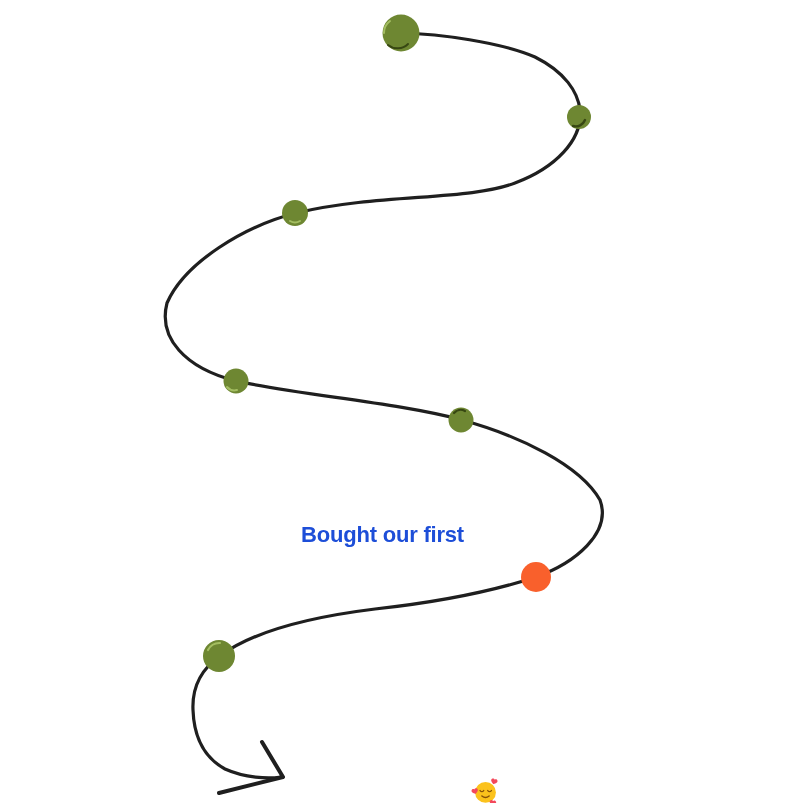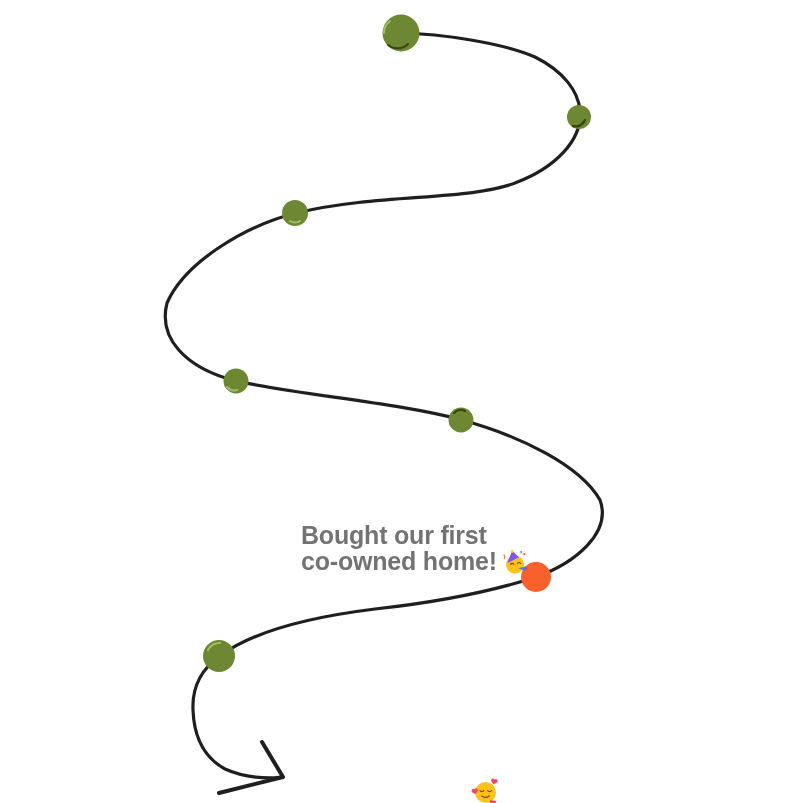--- a/index.html
+++ b/index.html
@@ -15,25 +15,25 @@
     position: absolute;
     left: 0; top: 0;
     width: 785px; height: 803px;
     display: block;
   }
   .annotation {
     position: absolute;
     left: 301px;
     top: 522px;
     font-family: "Liberation Sans", sans-serif;
-    font-size: 25px;
+    font-size: 22px;
     font-weight: 700;
     letter-spacing: -0.2px;
     line-height: 26px;
-    color: #737373;
+    color: #1d4ed8;
     white-space: nowrap;
   }
   .annotation .line { display: block; }
   .inline-emoji {
     display: inline-block;
     width: 26px; height: 26px;
     vertical-align: -6px;
     margin-left: 5px;
   }
   .footer-emoji {
@@ -85,34 +85,20 @@
     <path d="M 454 413 A 9 9 0 0 1 465 411" fill="none" stroke-width="2.2" stroke-linecap="round" stroke="#374712"></path>
 
     <circle cx="536" cy="577" r="15" fill="#F9602C"></circle>
 
     <circle cx="219" cy="656" r="16" fill="#6E8732"></circle>
     <path d="M 208 650 A 13 13 0 0 1 220 643" fill="none" stroke-width="2.2" stroke-linecap="round" stroke="#A4BE62"></path>
   </svg>
 
   <div class="annotation">
     <span class="line">Bought our first</span>
-    <span class="line">
-      <span>co-owned home!</span><svg class="inline-emoji" viewBox="0 0 32 32" xmlns="http://www.w3.org/2000/svg" aria-label="🥳">
-        <circle cx="16" cy="18" r="11" fill="#FBC21C"></circle>
-        <path d="M 12.5 1 L 6.5 16 L 21 9 Z" fill="#7E57E8"></path>
-        <circle cx="12.5" cy="1.8" r="1.8" fill="#F6D34D"></circle>
-        <path d="M 10.5 17.5 q 2 -2.2 4 0" fill="none" stroke="#7A4F10" stroke-width="1.5" stroke-linecap="round"></path>
-        <path d="M 19 16.5 q 2 -2.2 4 0" fill="none" stroke="#7A4F10" stroke-width="1.5" stroke-linecap="round"></path>
-        <path d="M 20 22.5 L 30 20 L 29.5 26 Z" fill="#5A77E8"></path>
-        <circle cx="30" cy="22.8" r="1.6" fill="#E8452F"></circle>
-        <circle cx="27.5" cy="5" r="1.3" fill="#E8452F"></circle>
-        <circle cx="23.5" cy="2.5" r="1.2" fill="#5A77E8"></circle>
-        <path d="M 2.5 6 q 2 2 0.5 4.5" fill="none" stroke="#E8452F" stroke-width="1.2" stroke-linecap="round"></path>
-      </svg>
-    </span>
   </div>
 
   <svg class="footer-emoji" viewBox="0 0 32 32" xmlns="http://www.w3.org/2000/svg" aria-label="🥰">
     <circle cx="16" cy="17" r="11.5" fill="#FBC21C"></circle>
     <path d="M 10 15 q 2 2.4 4 0" fill="none" stroke="#875208" stroke-width="1.5" stroke-linecap="round"></path>
     <path d="M 18.5 15 q 2 2.4 4 0" fill="none" stroke="#875208" stroke-width="1.5" stroke-linecap="round"></path>
     <path d="M 12 21 q 4 3.5 8 0" fill="none" stroke="#875208" stroke-width="1.6" stroke-linecap="round"></path>
     <path d="M0 2.2 C0 .9 1 0 2.1 0 C2.8 0 3.3 .4 3.6 .9 C3.9 .4 4.4 0 5.1 0 C6.2 0 7.2 .9 7.2 2.2 C7.2 4 3.6 6 3.6 6 C3.6 6 0 4 0 2.2 Z" fill="#F3485B" transform="translate(23,1) rotate(18)"></path>
     <path d="M0 2.2 C0 .9 1 0 2.1 0 C2.8 0 3.3 .4 3.6 .9 C3.9 .4 4.4 0 5.1 0 C6.2 0 7.2 .9 7.2 2.2 C7.2 4 3.6 6 3.6 6 C3.6 6 0 4 0 2.2 Z" fill="#F3485B" transform="translate(0,14) rotate(-18)"></path>
     <path d="M0 2.2 C0 .9 1 0 2.1 0 C2.8 0 3.3 .4 3.6 .9 C3.9 .4 4.4 0 5.1 0 C6.2 0 7.2 .9 7.2 2.2 C7.2 4 3.6 6 3.6 6 C3.6 6 0 4 0 2.2 Z" fill="#F3485B" transform="translate(21,25) rotate(10)"></path>

